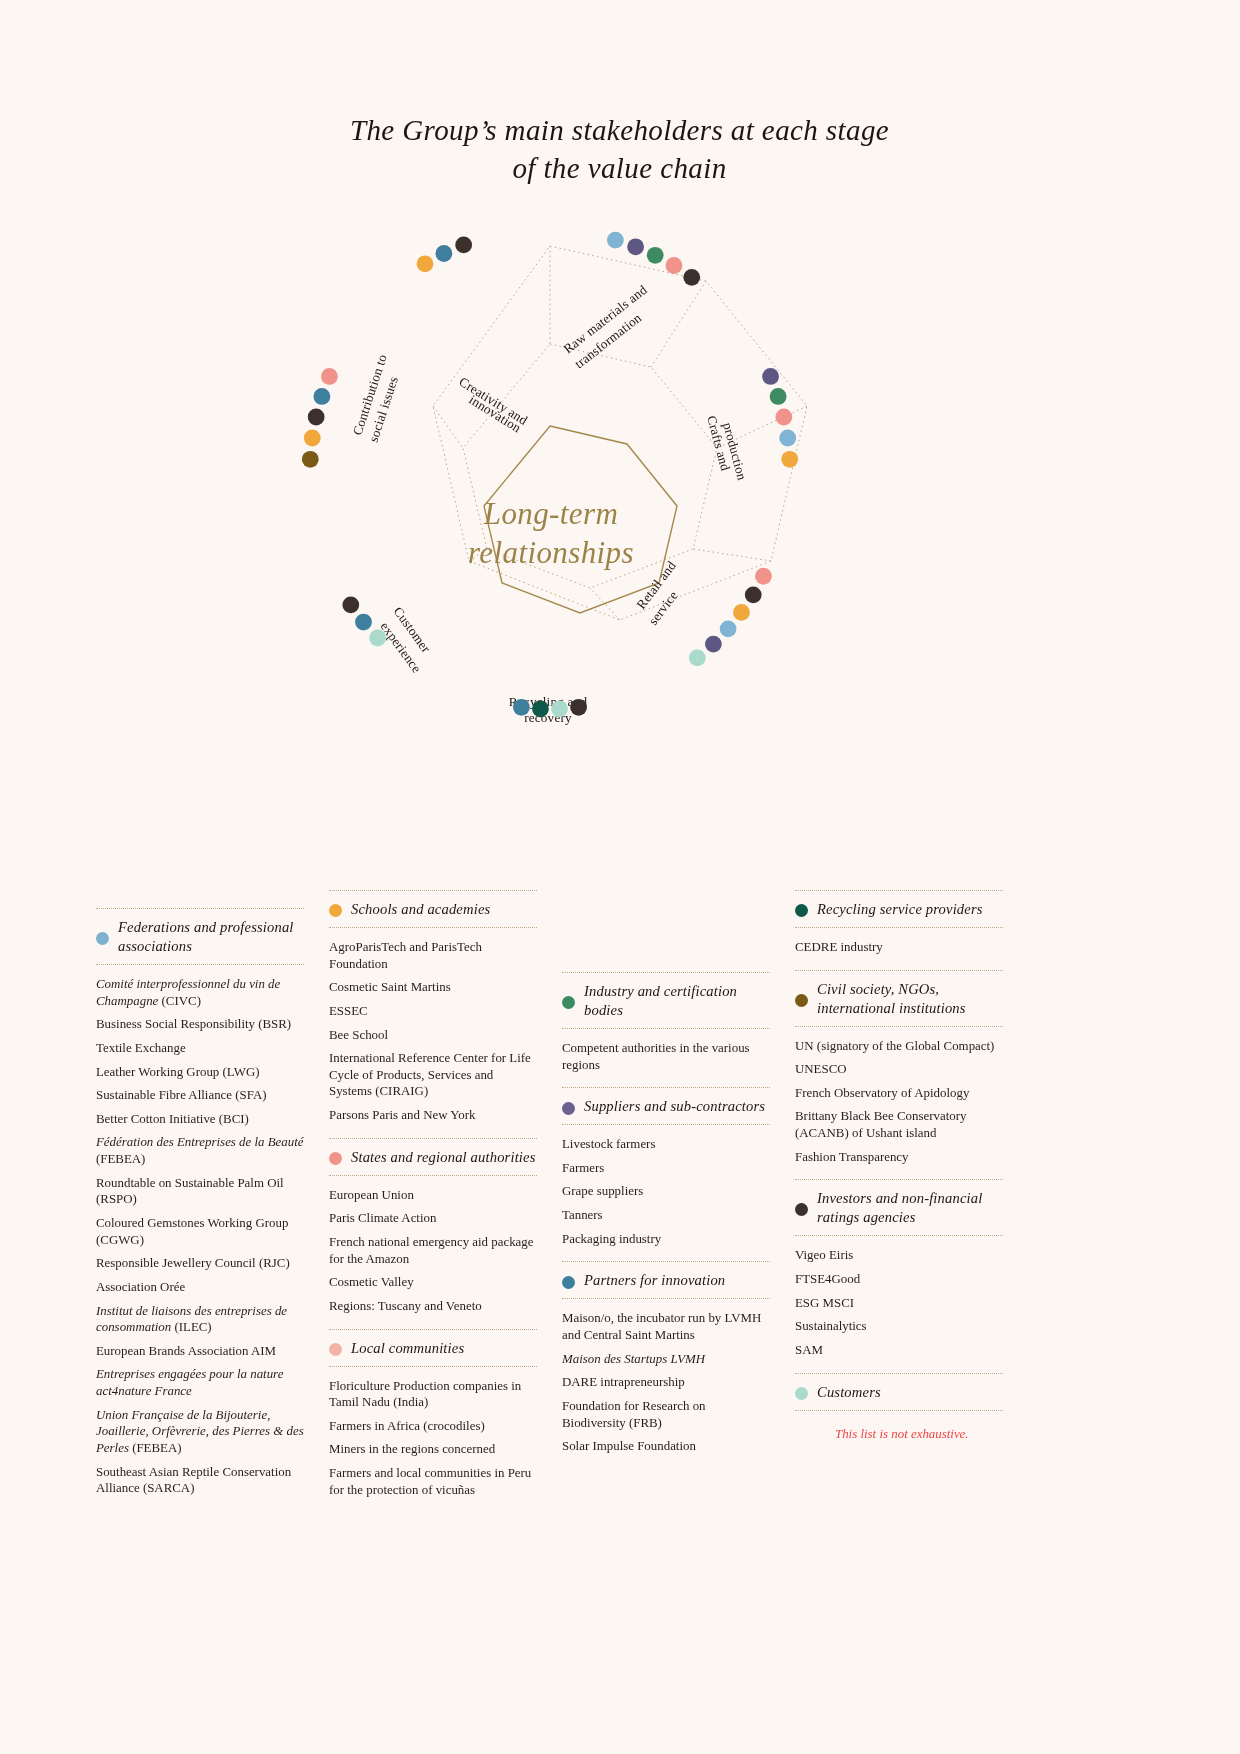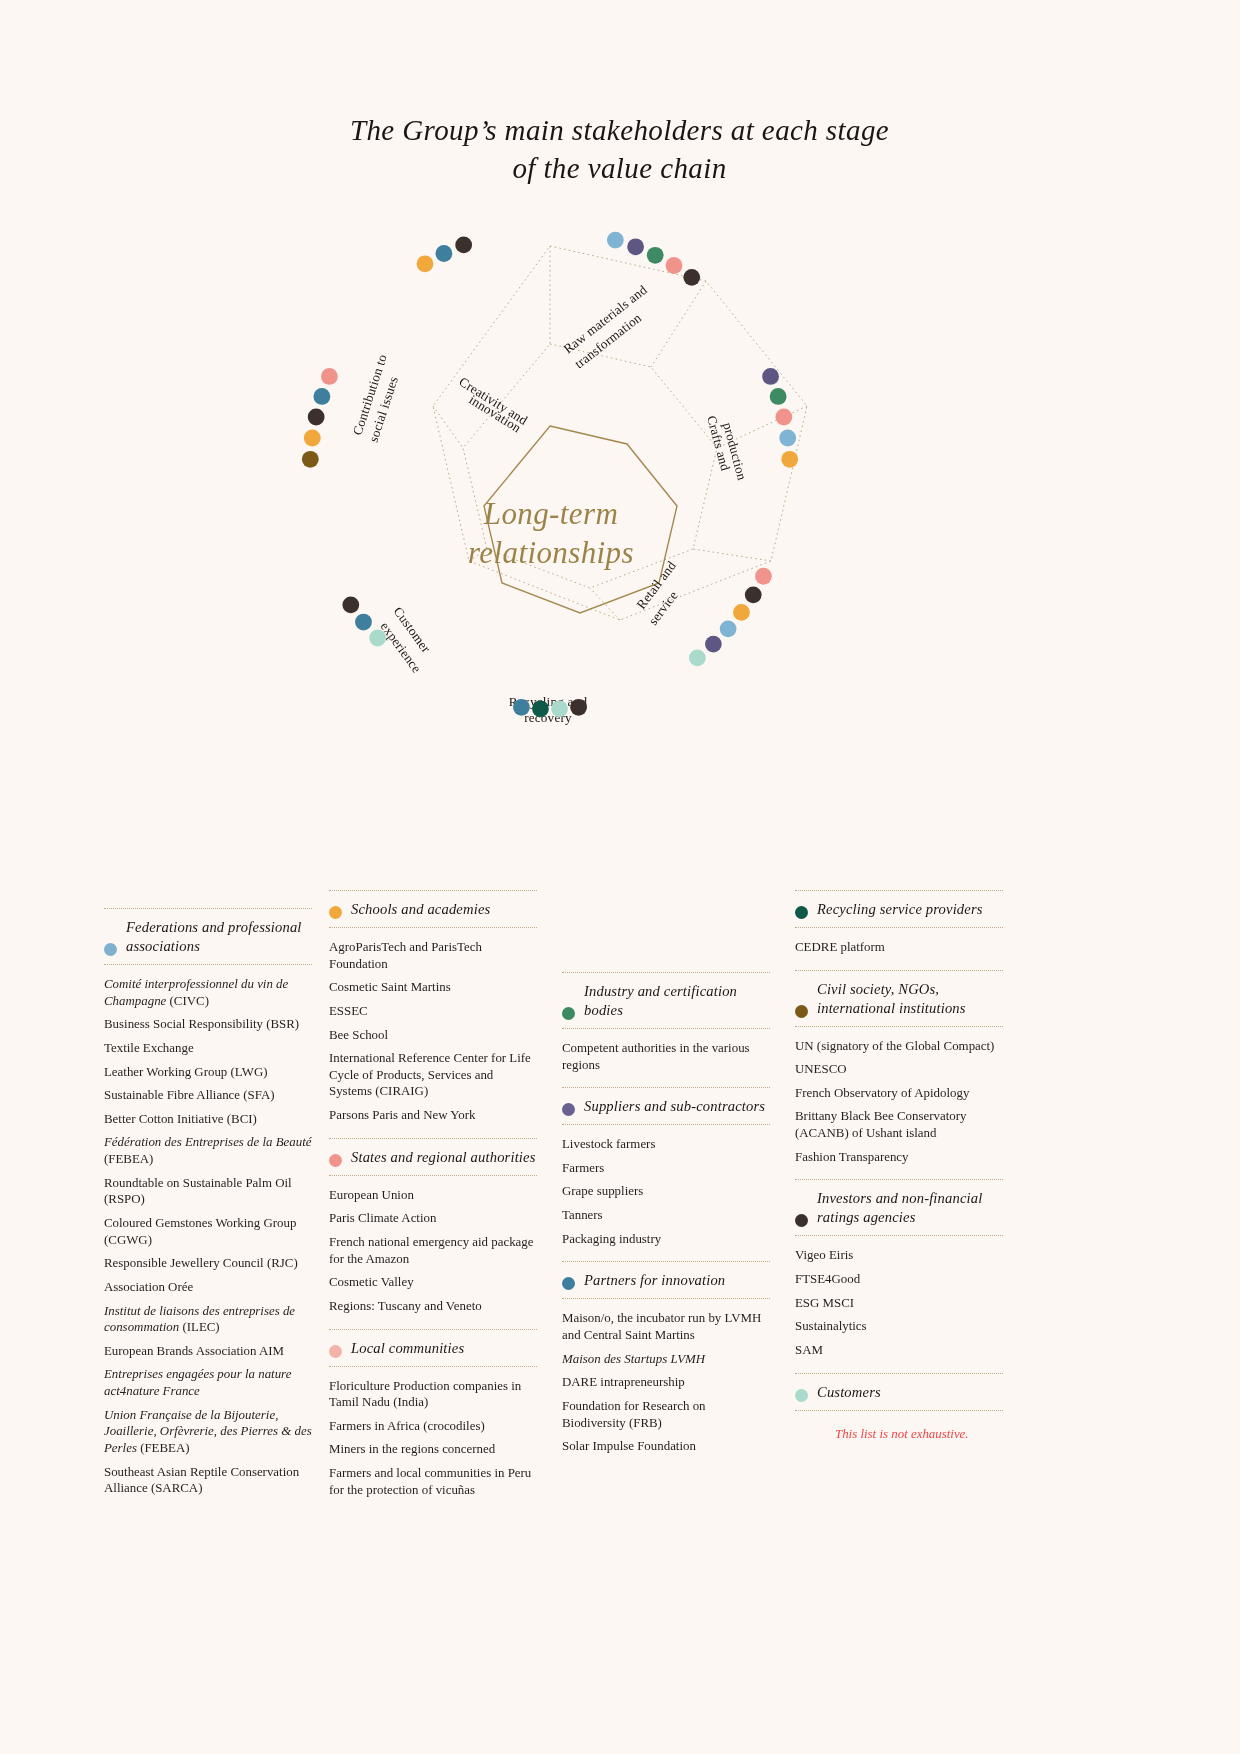--- a/index.html
+++ b/index.html
@@ -57,21 +57,21 @@
   .col.c4{left:699px;}
 
   .grp{margin-bottom:0;}
   .rule{
     border-top:1px dotted #C4A987;
     height:0;
     margin:0;
   }
   .hdr{
     display:flex;
-    align-items:flex-end;
+    align-items:center;
     gap:9px;
     padding:9px 0 8px 0;
   }
   .dot{
     flex:0 0 auto;
     width:13px;height:13px;border-radius:50%;
     margin-top:3px;
   }
   .hdr-text{
     font-style:italic;
@@ -202,21 +202,21 @@
         <circle cx="66.88" cy="160.44" r="8.4" fill="#3E7F9E"></circle>
         <circle cx="74.41" cy="140.45" r="8.4" fill="#F0948B"></circle>
         <circle cx="170.00" cy="27.78" r="8.4" fill="#F0A73C"></circle>
         <circle cx="188.91" cy="17.49" r="8.4" fill="#3E7F9E"></circle>
         <circle cx="208.67" cy="8.92" r="8.4" fill="#3B302C"></circle>
       </g>
   </svg>
 </div>
 
 <div id="legend">
-  <div class="col c1" style="padding-top: 18px; margin-left: 8px;">
+  <div class="col c1" style="padding-top: 18px;">
       <div class="grp">
         <div class="rule"></div>
         <div class="hdr">
           <span class="dot" style="background: rgb(127, 176, 206);"></span>
           <span class="hdr-text">Federations and professional associations</span>
         </div>
         <div class="rule"></div>
         <div class="items">
           <div class="item"><span class="it">Comité interprofessionnel du vin de Champagne</span><span> (CIVC)</span></div>
           <div class="item"><span>Business Social Responsibility (BSR)</span></div>
@@ -329,21 +329,21 @@
     </div>
   <div class="col c4" style="padding-top: 0px;">
       <div class="grp">
         <div class="rule"></div>
         <div class="hdr">
           <span class="dot" style="background: rgb(15, 89, 72);"></span>
           <span class="hdr-text">Recycling service providers</span>
         </div>
         <div class="rule"></div>
         <div class="items">
-          <div class="item"><span>CEDRE platform</span></div>
+          <div class="item"><span>CEDRE industry</span></div>
         </div>
       </div>
       <div class="grp">
         <div class="rule"></div>
         <div class="hdr">
           <span class="dot" style="background: rgb(122, 90, 22);"></span>
           <span class="hdr-text">Civil society, NGOs, international institutions</span>
         </div>
         <div class="rule"></div>
         <div class="items">

